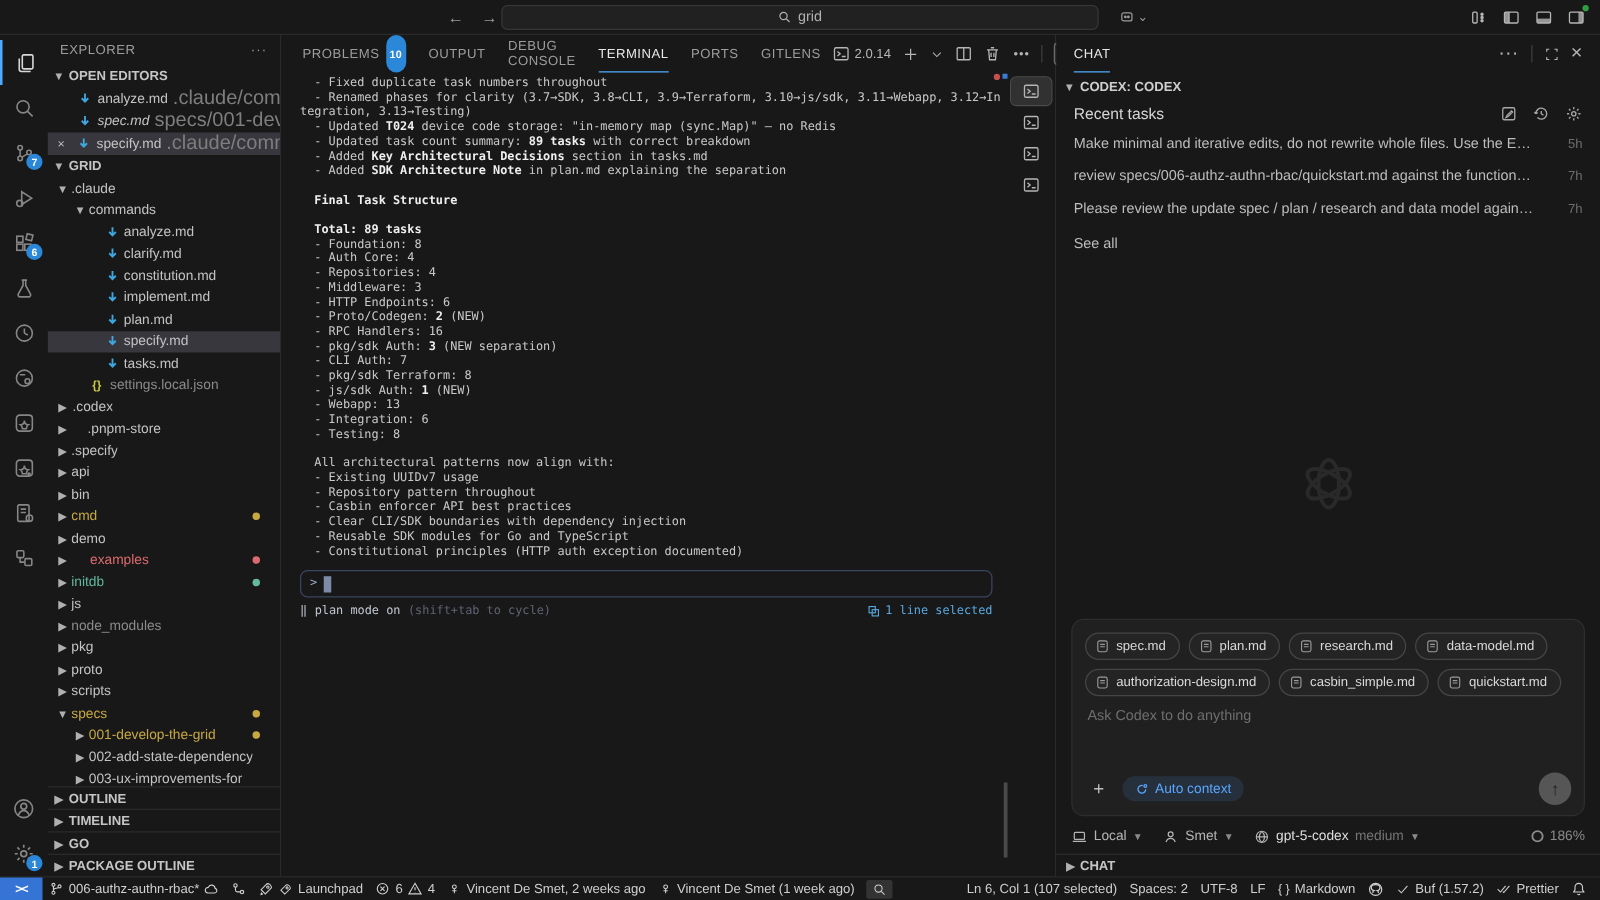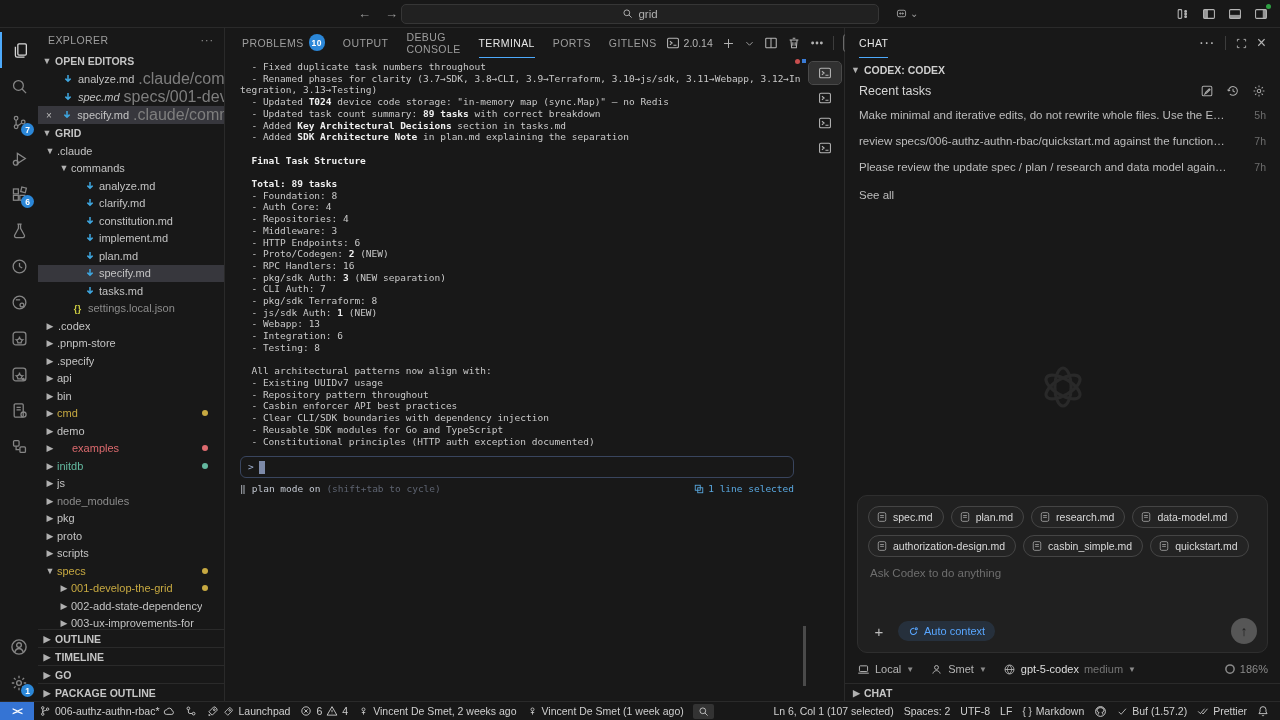--- a/index.html
+++ b/index.html
@@ -61,21 +61,21 @@
   .ficon { width:15px; flex:0 0 15px; display:flex; justify-content:center; align-items:center; }
   .sb-bottom .sb-sec-head { border-top:1px solid #2a2a2a; }
   
   .panel { flex:1; display:flex; flex-direction:column; background:#181818;
            border-right:1px solid #2a2a2a; min-width:0; }
   .panel-tabs { height:30px; display:flex; align-items:center; padding:0 8px; flex:0 0 30px; }
   .ptab { font-size:10.5px; letter-spacing:.4px; color:#9d9d9d; margin:0 9px; height:30px;
           display:flex; align-items:center; gap:5px; cursor:pointer; border-bottom:1px solid transparent;}
   .ptab.active { color:#e7e7e7; border-bottom:1px solid #4daafc; }
   .ptab-badge { background:#2b87d8; color:#fff; border-radius:9px; font-size:8.5px; min-width:14px;
-                height:17px; display:flex; align-items:center; justify-content:center; padding:0 3px; font-weight:bold;}
+                height:30px; display:flex; align-items:center; justify-content:center; padding:0 3px; font-weight:bold;}
   .panel-actions { margin-left:auto; display:flex; align-items:center; gap:9px; color:#b5b5b5; }
   .pa-item { display:flex; align-items:center; gap:4px; font-size:10.5px; cursor:pointer; }
   .pa-item.active-frame { border:1px solid #6a6a6a; border-radius:3px; padding:2px; background:#2f2f2f;}
   .pa-divider { width:1px; height:14px; background:#3c3c3c; }
   .term-wrap { flex:1; position:relative; padding:3px 0 0 15px;
                font-family:"DejaVu Sans Mono", monospace; font-size:9.5px; line-height:11.7px;
                color:#c9c9c9; overflow:hidden; }
   .term-pre { white-space:pre; }
   .term-pre b { color:#efefef; }
   .prompt-box { margin:9px 50px 0 0; height:22px; border:1px solid #39455e; border-radius:6px;
@@ -469,21 +469,21 @@
               <span style="color:#cbcb41;font-size:9.5px;font-weight:bold;">{}</span>
             </span>
             <span class="lbl c-grey" style="margin-left: 3px;">settings.local.json</span>
           </div>
           <div class="tree-row" style="padding-left: 6px;">
             <span class="chev">▶</span>
             <span class="lbl" style="margin-left: 2px;">.codex</span>
           </div>
           <div class="tree-row" style="padding-left: 6px;">
             <span class="chev">▶</span>
-            <span class="lbl" style="margin-left: 1px;">.pnpm-store</span>
+            <span class="lbl" style="margin-left: 14px;">.pnpm-store</span>
           </div>
           <div class="tree-row" style="padding-left: 6px;">
             <span class="chev">▶</span>
             <span class="lbl" style="margin-left: 1px;">.specify</span>
           </div>
           <div class="tree-row" style="padding-left: 6px;">
             <span class="chev">▶</span>
             <span class="lbl" style="margin-left: 1px;">api</span>
           </div>
           <div class="tree-row" style="padding-left: 6px;">

